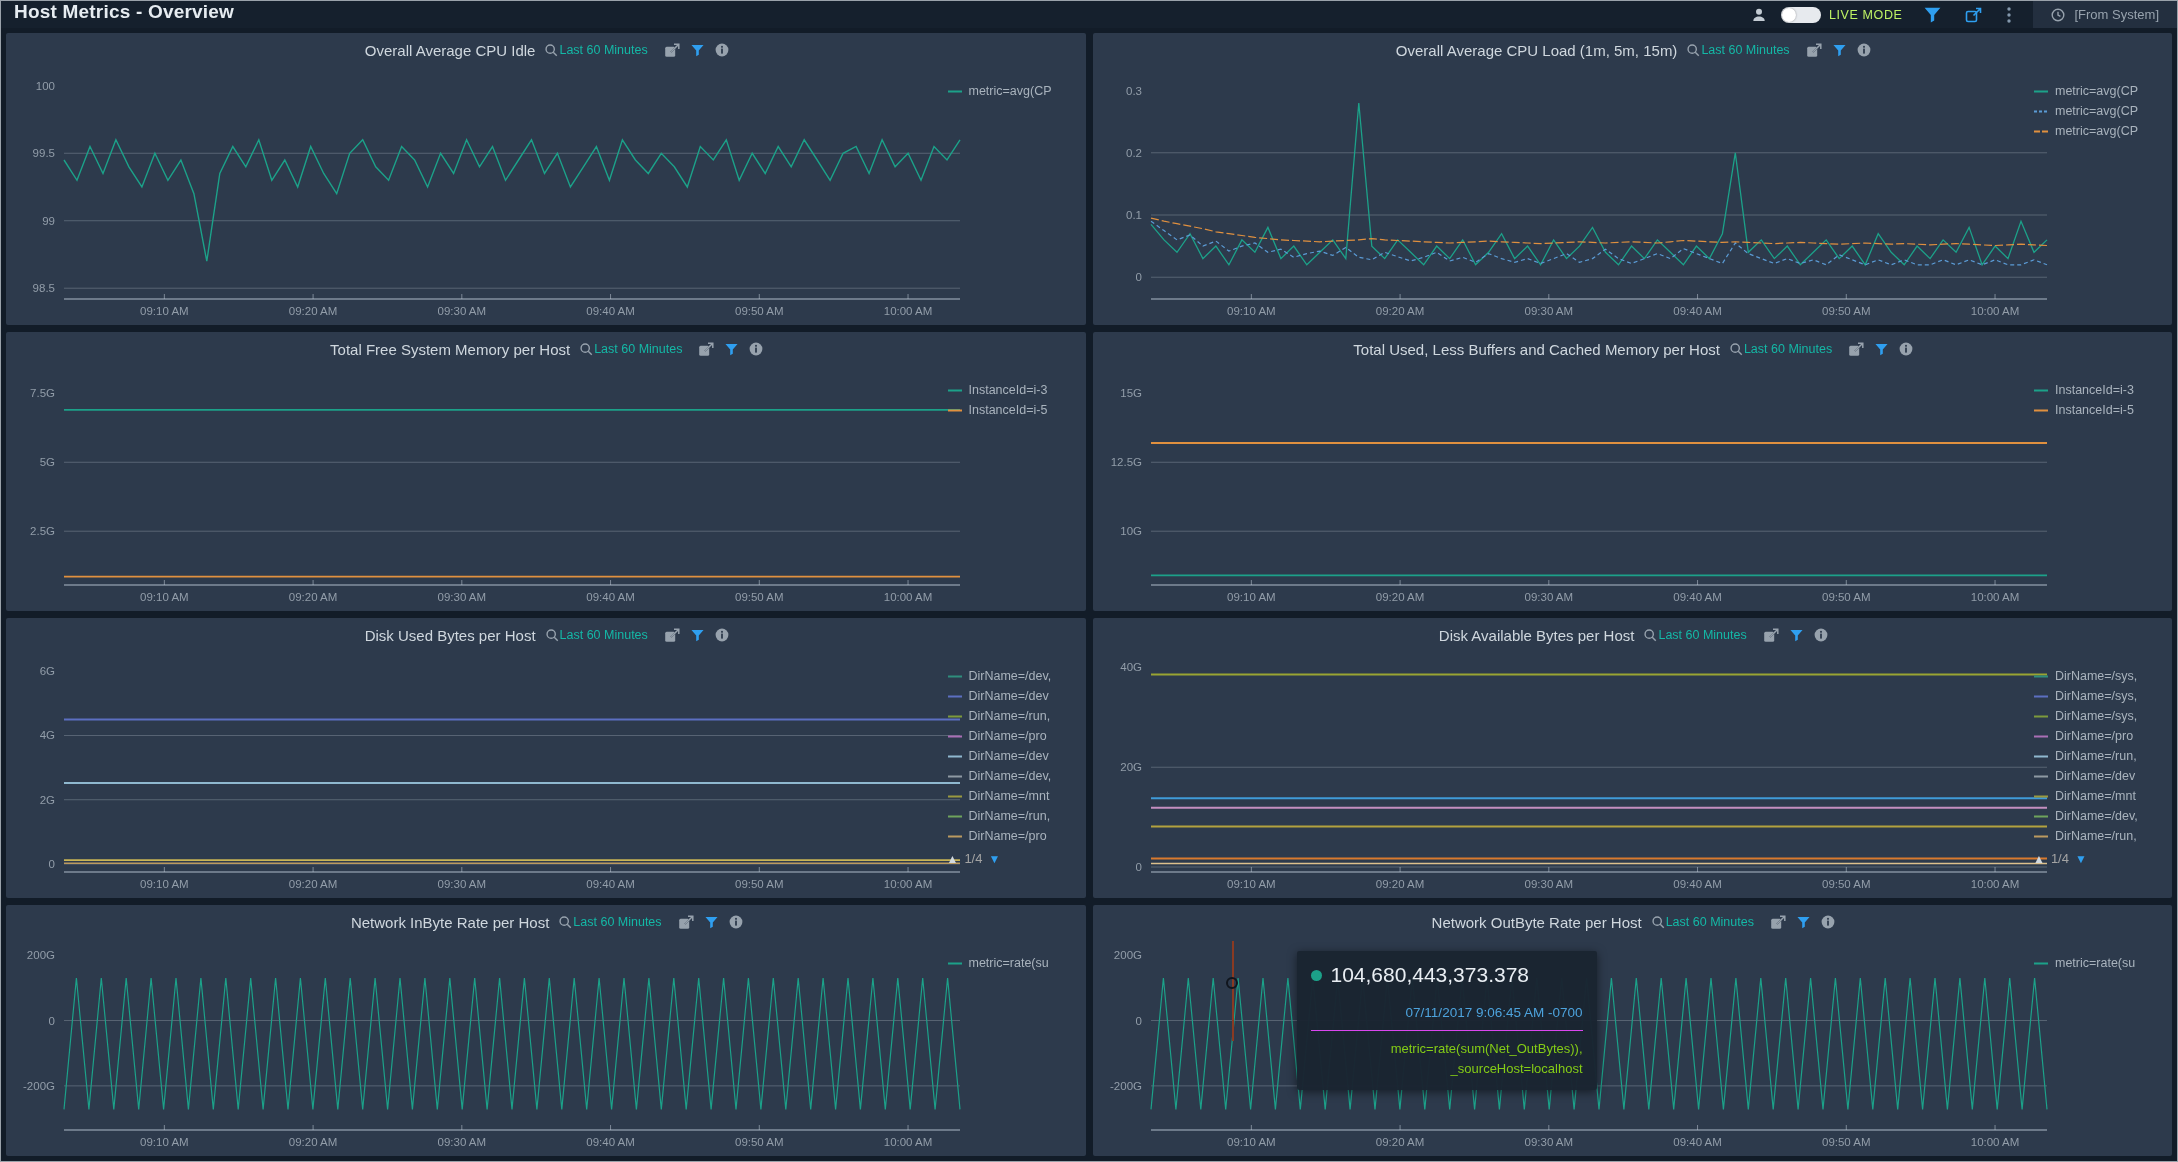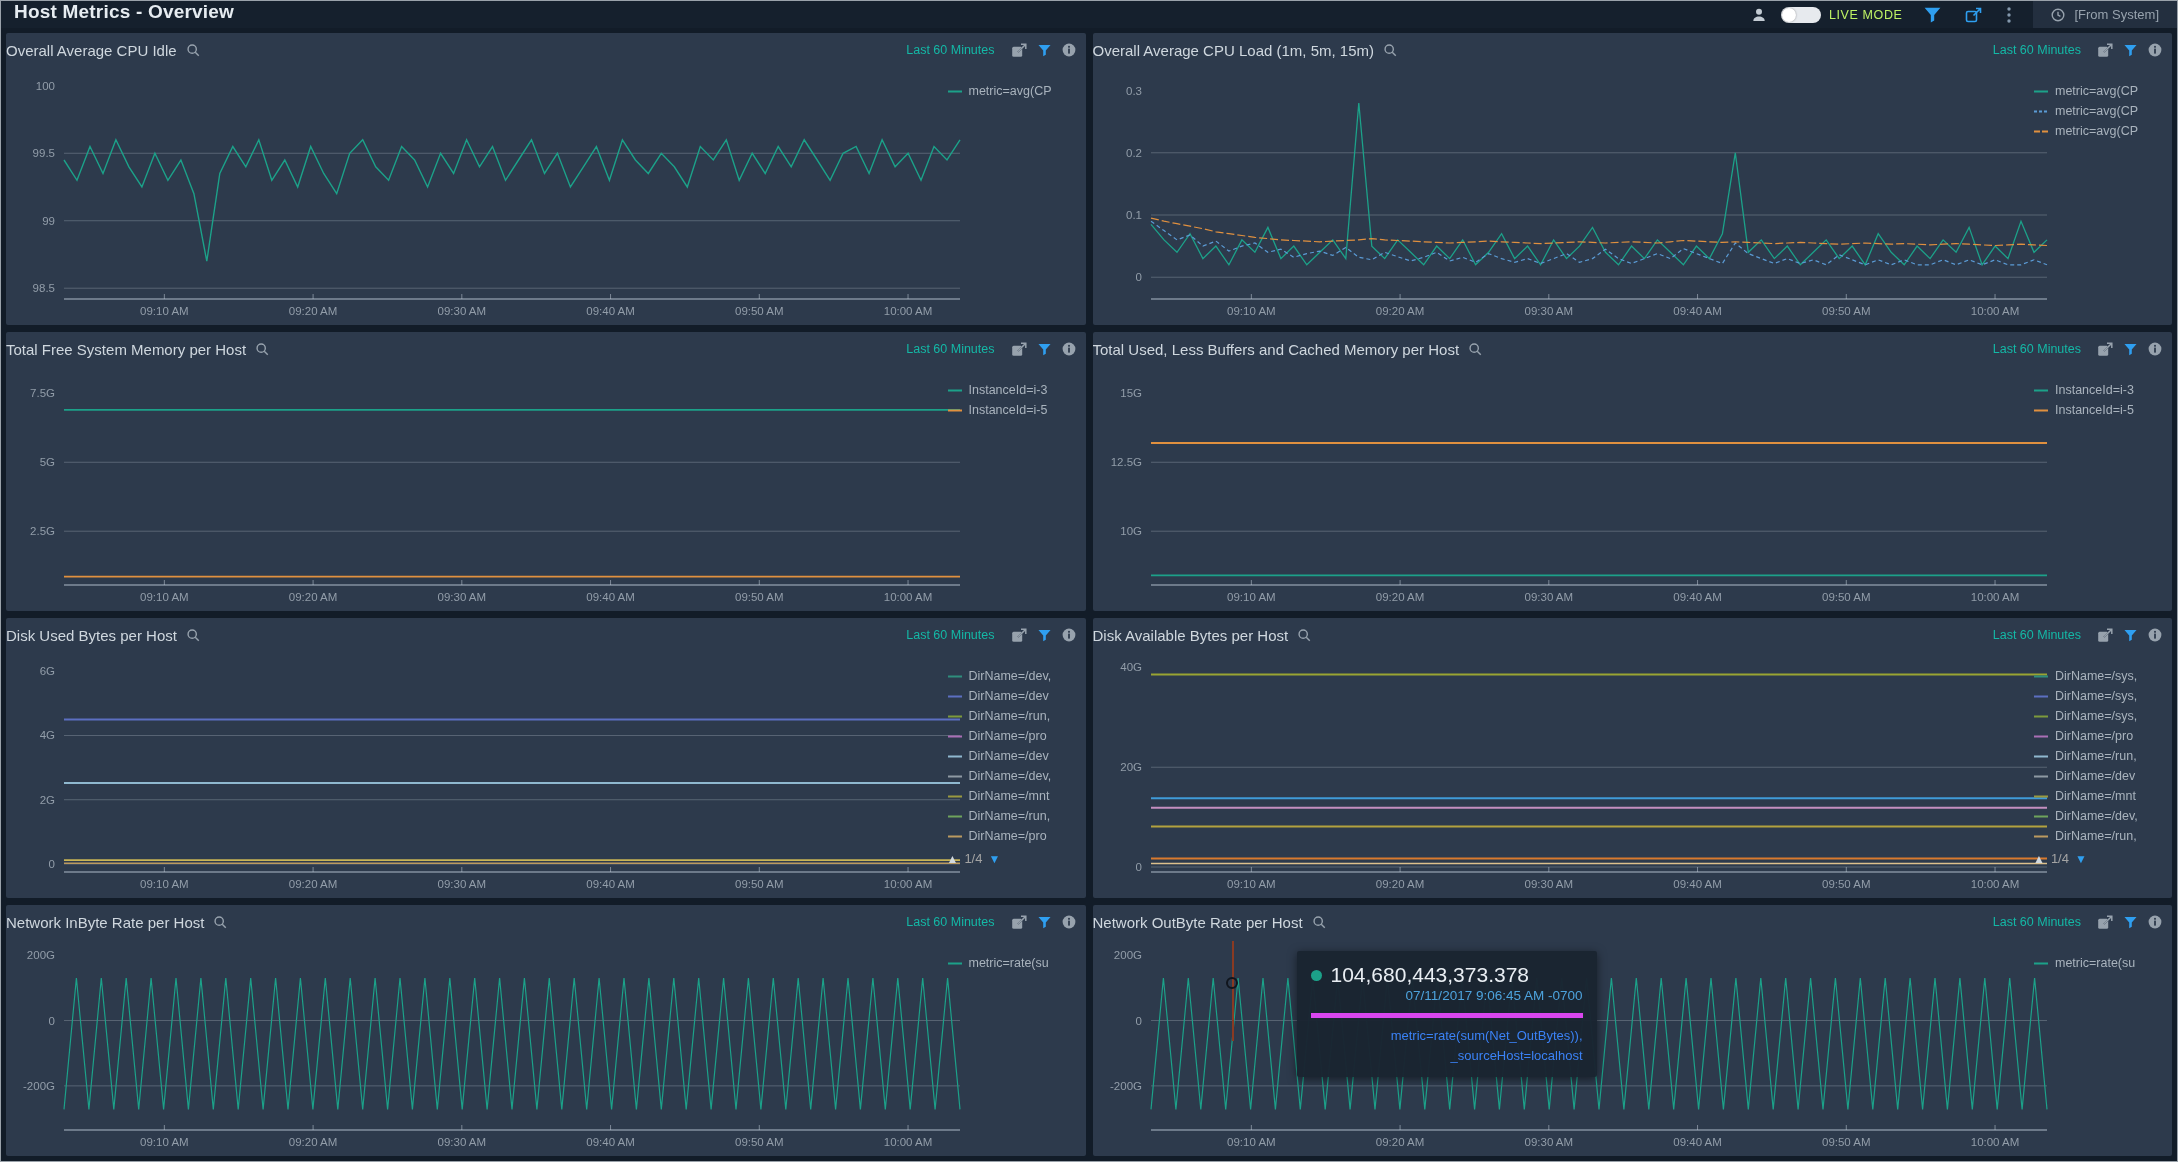--- a/index.html
+++ b/index.html
@@ -19,21 +19,21 @@
   .toggle{ width:40px; height:16px; background:#e7eaee; border-radius:8px; position:relative; margin:0 8px 0 14px; cursor:pointer; }
   .toggle .knob{ position:absolute; left:1px; top:1px; width:14px; height:14px; border-radius:50%; background:#ffffff; box-shadow:0 0 2px rgba(0,0,0,.4); }
   .live-label{ color:#bef264; font-size:12.5px; letter-spacing:.6px; margin-right:22px; }
   .from-panel{ height:100%; background:#232f3f; display:flex; align-items:center; gap:9px; padding:0 18px; margin-right:0; cursor:pointer; }
   .from-panel span{ color:#97a2ad; font-size:13px; }
   
   #panels{ position:absolute; top:27px; left:0; right:0; bottom:0;
     display:grid; grid-template-columns:1fr 1fr; grid-template-rows:292px 279px 280px 1fr;
     gap:7px; padding:5px; }
   .panel{ background:#2d3a4c; border-radius:2px; display:flex; flex-direction:column; overflow:hidden; }
-  .p-head{ height:32px; flex:none; display:flex; align-items:center; justify-content:space-between; padding:2px 10px 0 0; }
+  .p-head{ height:32px; flex:none; display:flex; align-items:center; justify-content:center; padding:2px 10px 0 12px; }
   .p-title-wrap{ display:flex; align-items:center; gap:9px; }
   .p-title{ color:#cfd7de; font-size:15px; }
   .p-tools{ display:flex; align-items:center; gap:11px; }
   .p-range{ color:#14b8a6; font-size:12.5px; margin-right:5px; }
   .p-body{ flex:1; position:relative; }
   svg.chart{ position:absolute; left:0; top:0; }
   .icon-btn{ cursor:pointer; display:flex; align-items:center; }
   
   .legend{ position:absolute; top:16px; right:23px; width:116px; }
   .lg-row{ display:flex; align-items:center; gap:6px; height:20px; white-space:nowrap; overflow:hidden; cursor:pointer; }
@@ -41,22 +41,22 @@
   .lg-pag{ display:flex; align-items:center; gap:6px; margin-top:5px; }
   .lg-pag .pg-label{ color:#a3a3a3; font-size:13px; }
   .tri-up{ color:#d2d9df; font-size:12px; cursor:pointer; }
   .tri-down{ color:#2f9ff0; font-size:12px; cursor:pointer; }
   
   .ttip{ position:absolute; left:204px; top:14px; width:300px; background:rgba(26,36,49,.97);
          border-radius:2px; padding:12px 14px; box-shadow:0 2px 10px rgba(0,0,0,.5); z-index:6;text-align:right; }
   .tt-val-row{ display:flex; align-items:center; gap:9px; }
   .tt-dot{ width:11px; height:11px; border-radius:50%; background:#1ca189; flex:none; }
   .tt-val{ color:#e9eef3; font-size:21px; }
-  .tt-date{ color:#4da3dd; font-size:13.5px; margin-top:1px; padding-bottom:10px; border-bottom:5px solid #d946ef; }
-  .tt-meta{ color:#3b82f6; font-size:13px; line-height:1.5; margin-top:8px; }
+  .tt-date{ color:#4da3dd; font-size:13.5px; margin-top:18px; padding-bottom:10px; border-bottom:1px solid #d946ef; }
+  .tt-meta{ color:#84cc16; font-size:13px; line-height:1.5; margin-top:8px; }
   .marker{ position:absolute; left:133px; top:40px; width:12px; height:12px; border:2.5px solid #10151d; border-radius:50%; z-index:4; }
   .xhair{ position:absolute; left:139px; top:4px; width:2px; height:100px; background:#8a3a22; z-index:3; }
 </style>
 </head>
 <body>
 
 <header id="topbar">
   <span id="page-title">Host Metrics - Overview</span>
   <div class="tb-right">
     <span class="tb-item icon-btn" style="margin-right:0;">

